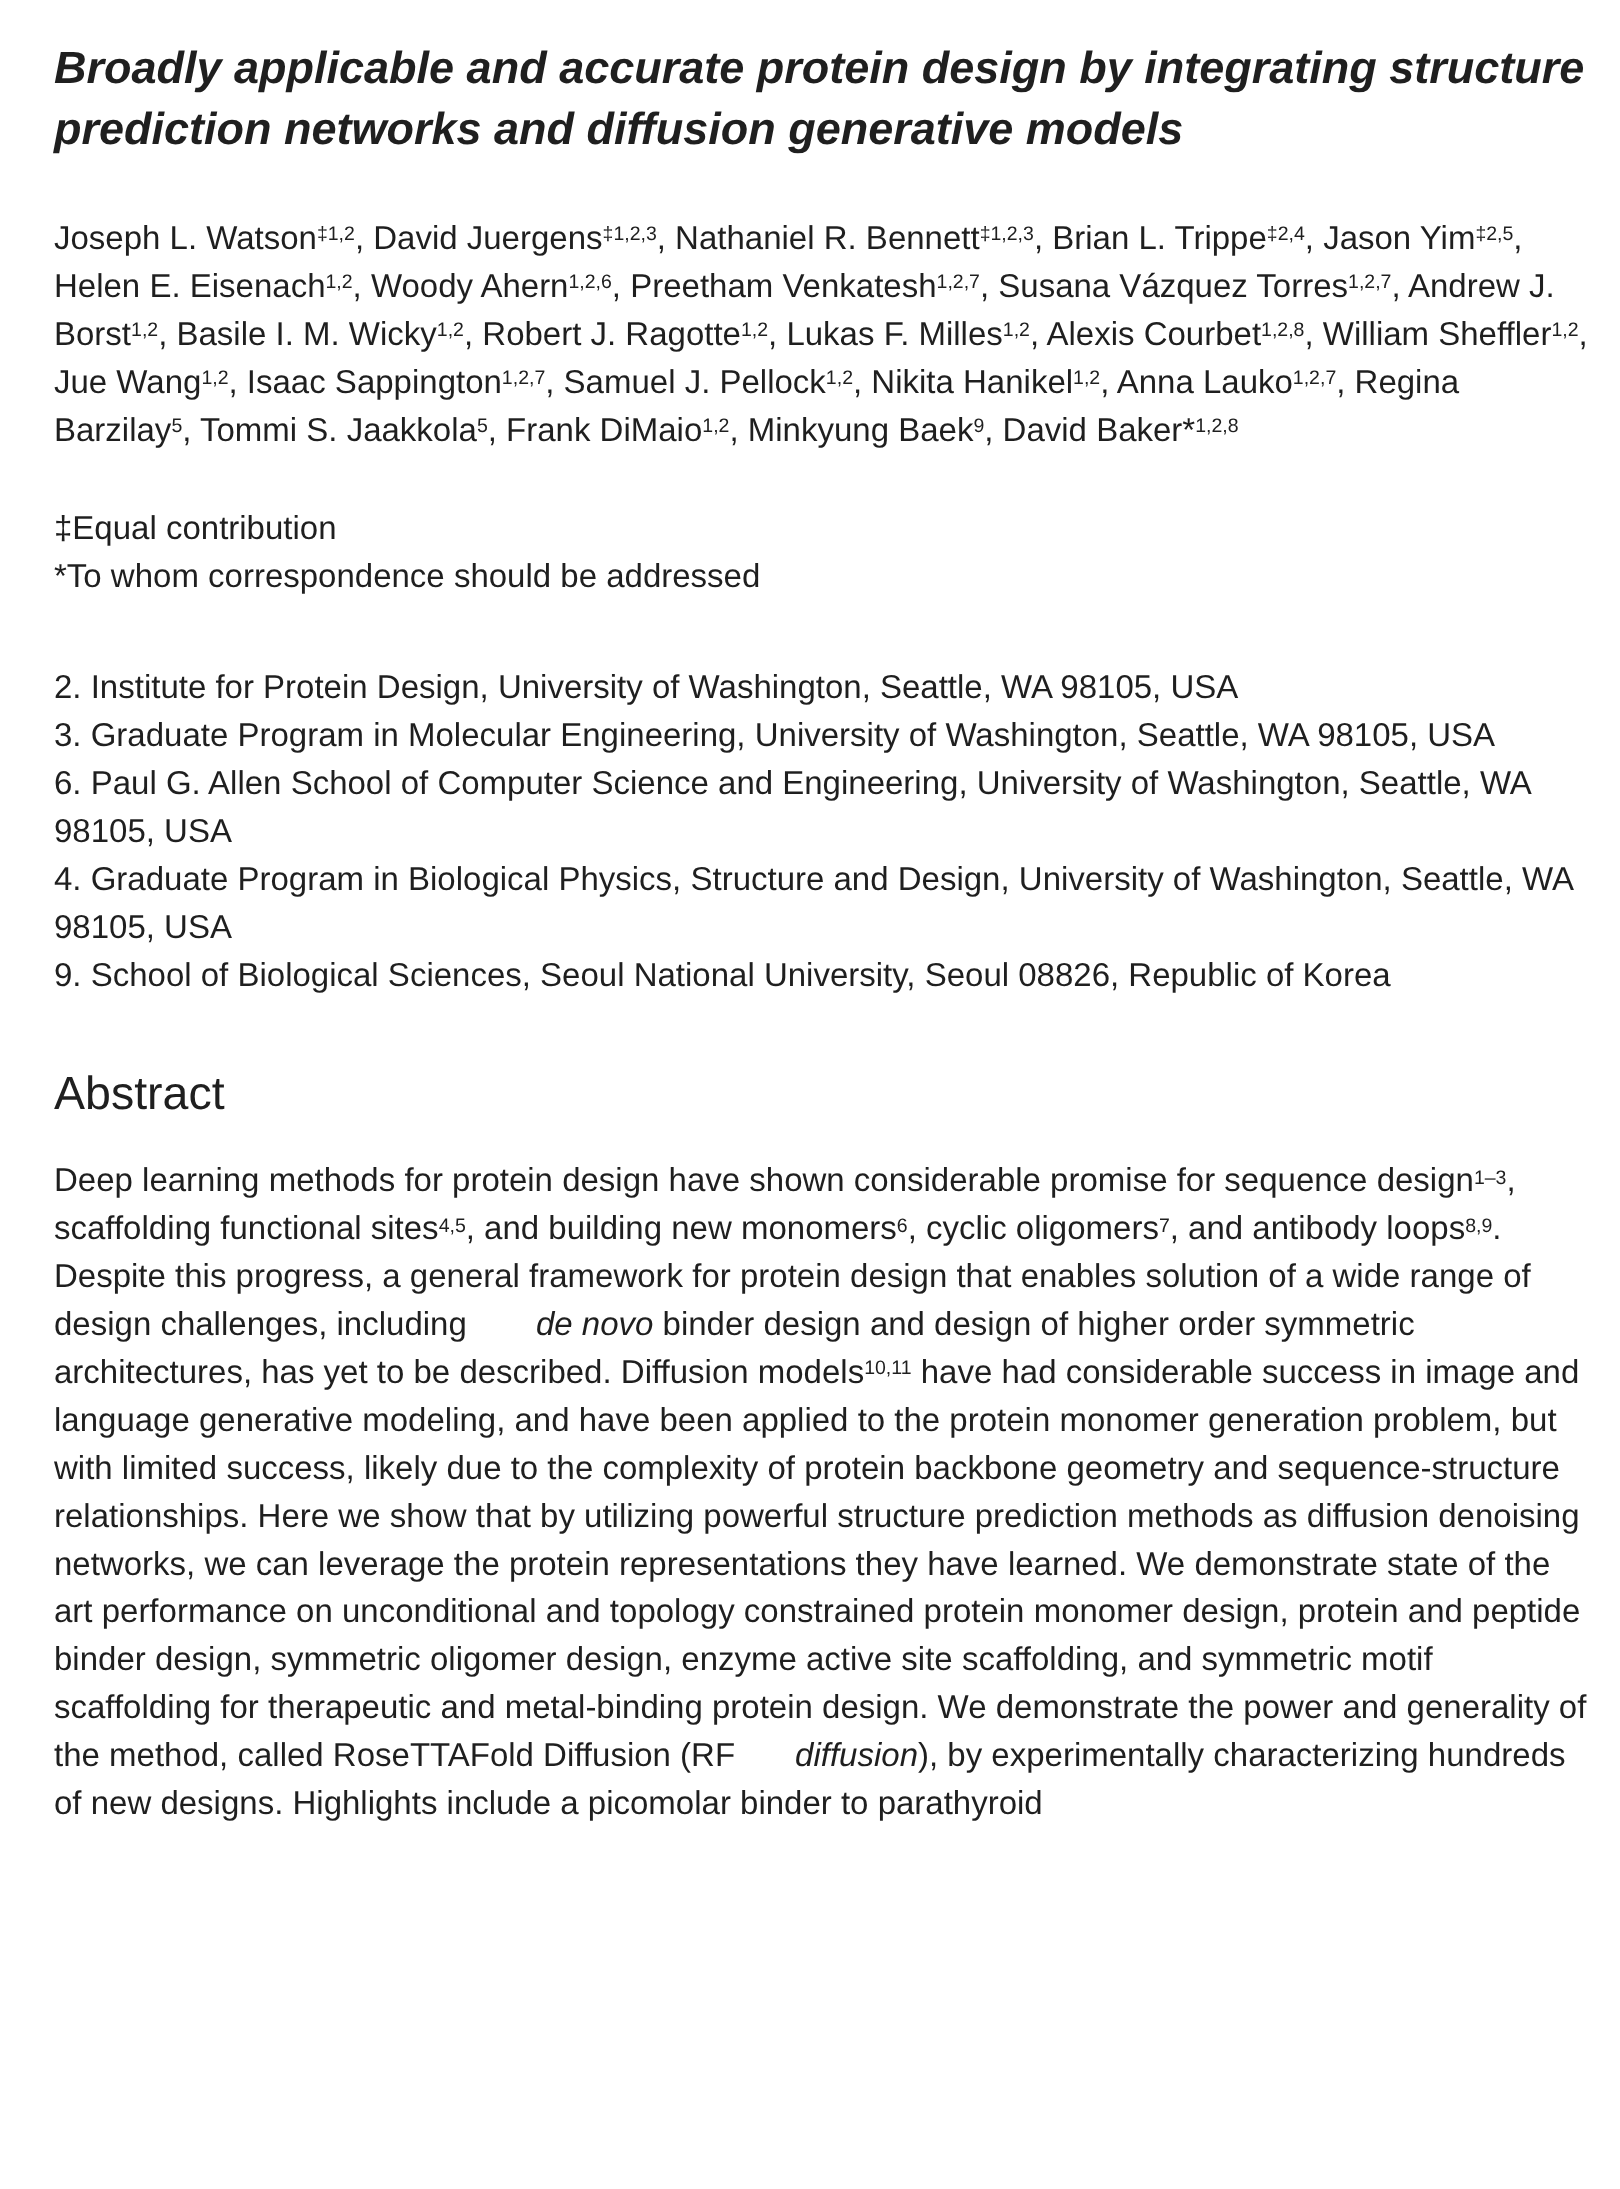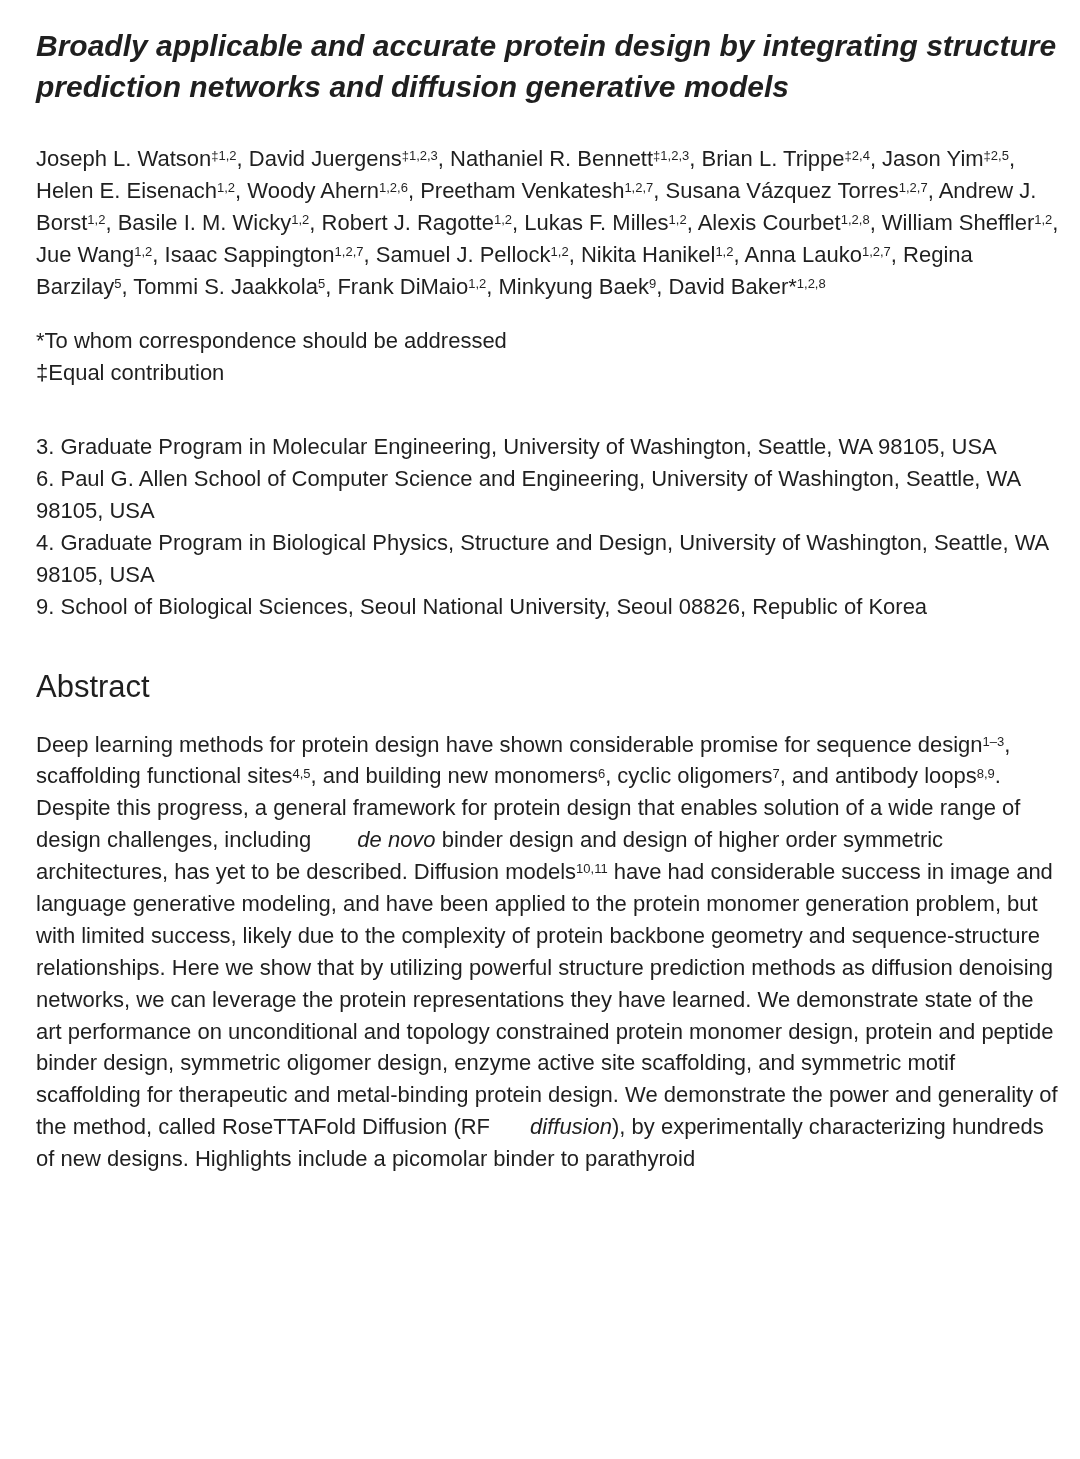--- a/index.html
+++ b/index.html
@@ -21,21 +21,21 @@
     font-size: 30px;
     font-weight: 700;
     font-style: italic;
     line-height: 1.35;
     margin-bottom: 36px;
   }
   .body-text {
     font-size: 22px;
     line-height: 1.45;
   }
-  .authors { margin-bottom: 23px; }
+  .authors { margin-bottom: 34px; }
   .notes { margin-bottom: 42px; }
   .notes p { font-size: 22px; line-height: 1.45; }
   .affiliations { margin-bottom: 46px; }
   .affiliations p { font-size: 22px; line-height: 1.45; }
   .abstract-heading {
     font-size: 31px;
     font-weight: 400;
     margin-bottom: 24px;
   }
   sup {
@@ -50,25 +50,26 @@
 </head>
 <body>
 
 <div class="page">
 
   <h1 class="title">Broadly applicable and accurate protein design by integrating structure prediction networks and diffusion generative models</h1>
 
   <p class="authors body-text"><span>Joseph L. Watson</span><sup>‡1,2</sup><span>, David Juergens</span><sup>‡1,2,3</sup><span>, Nathaniel R. Bennett</span><sup>‡1,2,3</sup><span>, Brian L. Trippe</span><sup>‡2,4</sup><span>, Jason Yim</span><sup>‡2,5</sup><span>, Helen E. Eisenach</span><sup>1,2</sup><span>, Woody Ahern</span><sup>1,2,6</sup><span>, Preetham Venkatesh</span><sup>1,2,7</sup><span>, Susana Vázquez Torres</span><sup>1,2,7</sup><span>, Andrew J. Borst</span><sup>1,2</sup><span>, Basile I. M. Wicky</span><sup>1,2</sup><span>, Robert J. Ragotte</span><sup>1,2</sup><span>, Lukas F. Milles</span><sup>1,2</sup><span>, Alexis Courbet</span><sup>1,2,8</sup><span>, William Sheffler</span><sup>1,2</sup><span>, Jue Wang</span><sup>1,2</sup><span>, Isaac Sappington</span><sup>1,2,7</sup><span>, Samuel J. Pellock</span><sup>1,2</sup><span>, Nikita Hanikel</span><sup>1,2</sup><span>, Anna Lauko</span><sup>1,2,7</sup><span>, Regina Barzilay</span><sup>5</sup><span>, Tommi S. Jaakkola</span><sup>5</sup><span>, Frank DiMaio</span><sup>1,2</sup><span>, Minkyung Baek</span><sup>9</sup><span>, David Baker*</span><sup>1,2,8</sup></p>
 
   <div class="notes">
+    <p>‡Equal contribution</p>
     <p>*To whom correspondence should be addressed</p>
-    <p>‡Equal contribution</p>
   </div>
 
   <div class="affiliations">
+    <p>2. Institute for Protein Design, University of Washington, Seattle, WA 98105, USA</p>
     <p>3. Graduate Program in Molecular Engineering, University of Washington, Seattle, WA 98105, USA</p>
     <p>6. Paul G. Allen School of Computer Science and Engineering, University of Washington, Seattle, WA 98105, USA</p>
     <p>4. Graduate Program in Biological Physics, Structure and Design, University of Washington, Seattle, WA 98105, USA</p>
     <p>9. School of Biological Sciences, Seoul National University, Seoul 08826, Republic of Korea</p>
   </div>
 
   <h2 class="abstract-heading">Abstract</h2>
 
   <p class="abstract body-text"><span>Deep learning methods for protein design have shown considerable promise for sequence design</span><sup>1–3</sup><span>, scaffolding functional sites</span><sup>4,5</sup><span>, and building new monomers</span><sup>6</sup><span>, cyclic oligomers</span><sup>7</sup><span>, and antibody loops</span><sup>8,9</sup><span>. Despite this progress, a general framework for protein design that enables solution of a wide range of design challenges, including </span><i>de novo</i><span> binder design and design of higher order symmetric architectures, has yet to be described. Diffusion models</span><sup>10,11</sup><span> have had considerable success in image and language generative modeling, and have been applied to the protein monomer generation problem, but with limited success, likely due to the complexity of protein backbone geometry and sequence-structure relationships. Here we show that by utilizing powerful structure prediction methods as diffusion denoising networks, we can leverage the protein representations they have learned. We demonstrate state of the art performance on unconditional and topology constrained protein monomer design, protein and peptide binder design, symmetric oligomer design, enzyme active site scaffolding, and symmetric motif scaffolding for therapeutic and metal-binding protein design. We demonstrate the power and generality of the method, called RoseTTAFold Diffusion (RF</span><i>diffusion</i><span>), by experimentally characterizing hundreds of new designs. Highlights include a picomolar binder to parathyroid</span></p>
 

